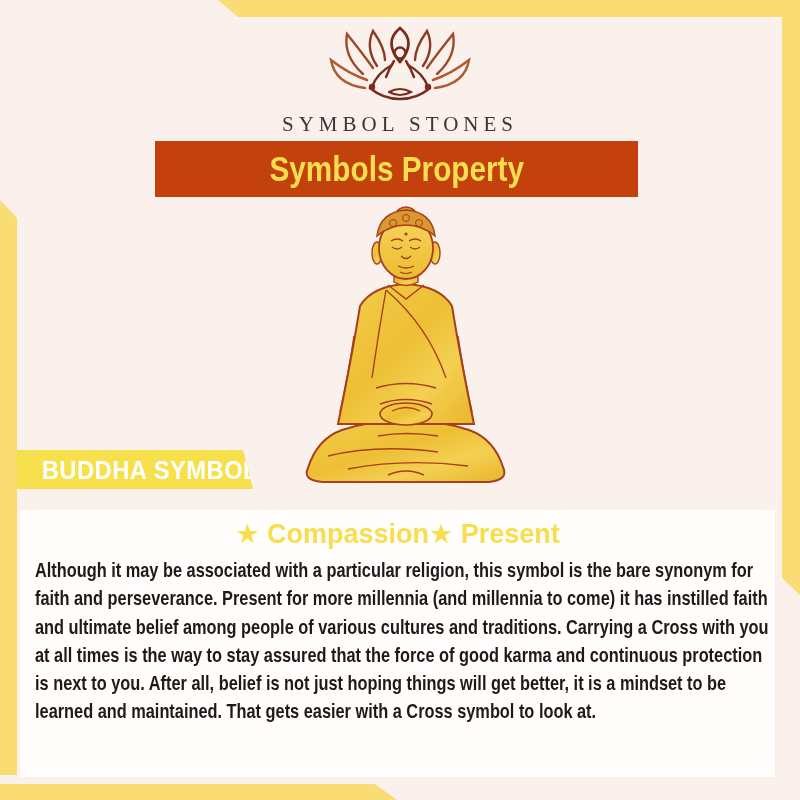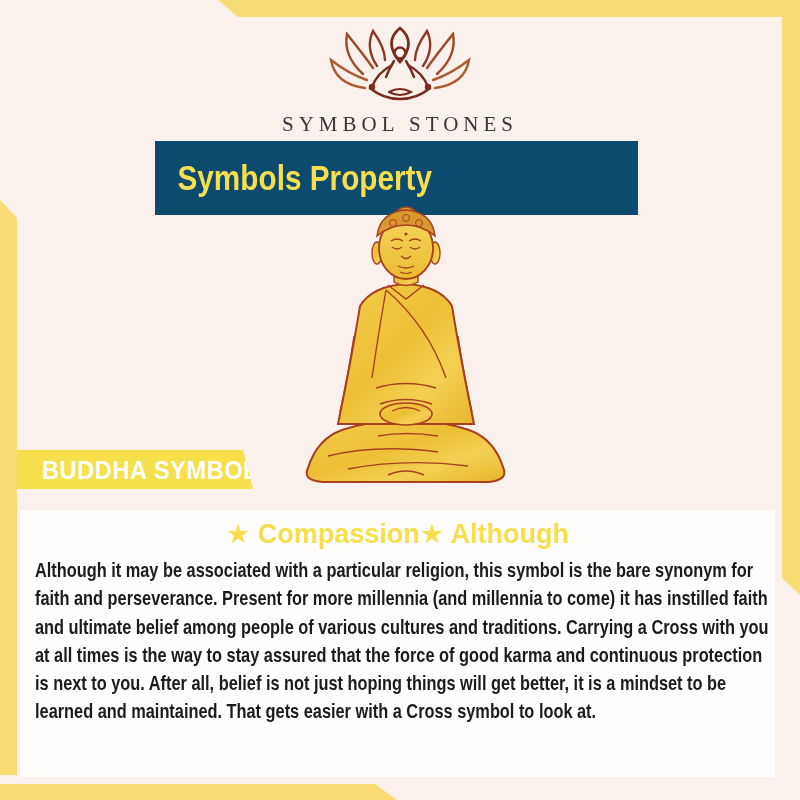--- a/index.html
+++ b/index.html
@@ -9,22 +9,22 @@
     font-family:"Liberation Sans","DejaVu Sans",sans-serif;
   }
   .frame-svg{position:absolute;left:0;top:0;width:800px;height:800px;pointer-events:none;}
   .logo-svg{position:absolute;left:322px;top:26px;width:156px;height:84px;}
   .brand-name{
     position:absolute;left:0;top:112px;width:800px;text-align:center;
     font-family:"Liberation Serif","DejaVu Serif",serif;
     font-size:21px;letter-spacing:5px;color:#3E3338;font-weight:400;
   }
   .banner{
-    position:absolute;left:155px;top:141px;width:483px;height:74px;
-    background:#0c4a6e;display:flex;align-items:center;
+    position:absolute;left:155px;top:141px;width:483px;height:56px;
+    background:#c2410c;display:flex;align-items:center;justify-content:center;
   }
   .banner span{
     color:#F7DE4F;font-size:35px;font-weight:700;white-space:nowrap;
     transform:scaleX(.85);letter-spacing:0;
   }
   .buddha-svg{position:absolute;left:288px;top:206px;width:235px;height:284px;}
   .ribbon{
     position:absolute;left:17px;top:450px;width:236px;height:39px;
     background:#F6E04C;
     clip-path:polygon(0 0,95.8% 0,100% 100%,0 100%);
@@ -143,16 +143,16 @@
     <path d="M113,50 Q118,55 123,50" fill="none" stroke="#A8401F" stroke-width="1.3"></path>
     <path d="M110,60 Q118,64 126,60" fill="none" stroke="#A8401F" stroke-width="1.3"></path>
     <path d="M112,66 Q118,69 124,66" fill="none" stroke="#A8401F" stroke-width="1.1"></path>
   </svg>
 
   <div class="ribbon">
     <span>BUDDHA SYMBOL</span>
   </div>
 
   <div class="content-panel"></div>
-  <div class="heading">★ Compassion★ Although</div>
+  <div class="heading">★ Compassion★ Present</div>
   <div class="body-text">Although it may be associated with a particular religion, this symbol is the bare synonym for faith and perseverance. Present for more millennia (and millennia to come) it has instilled faith and ultimate belief among people of various cultures and traditions. Carrying a Cross with you at all times is the way to stay assured that the force of good karma and continuous protection is next to you. After all, belief is not just hoping things will get better, it is a mindset to be learned and maintained. That gets easier with a Cross symbol to look at.</div>
 
 </div>
 
 </body></html>

